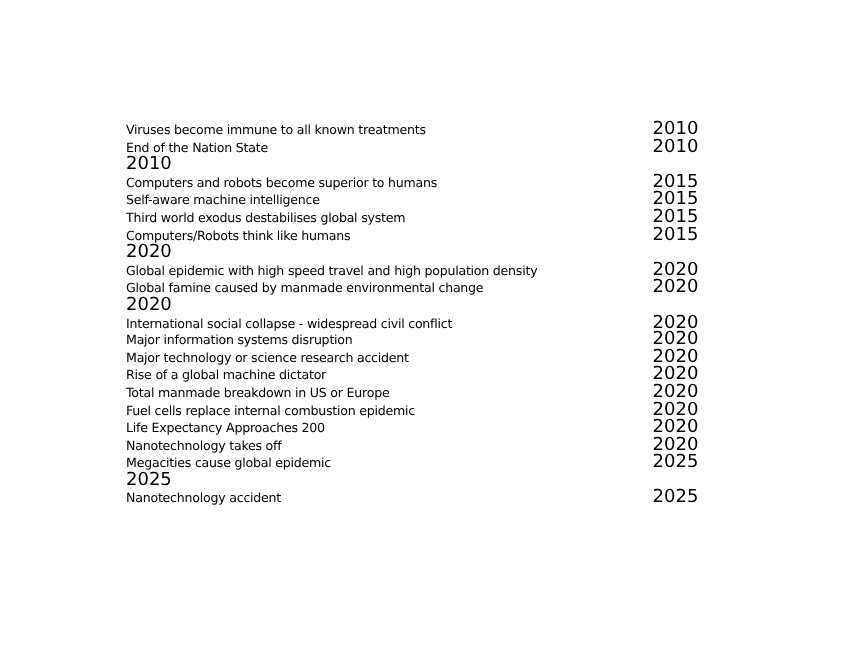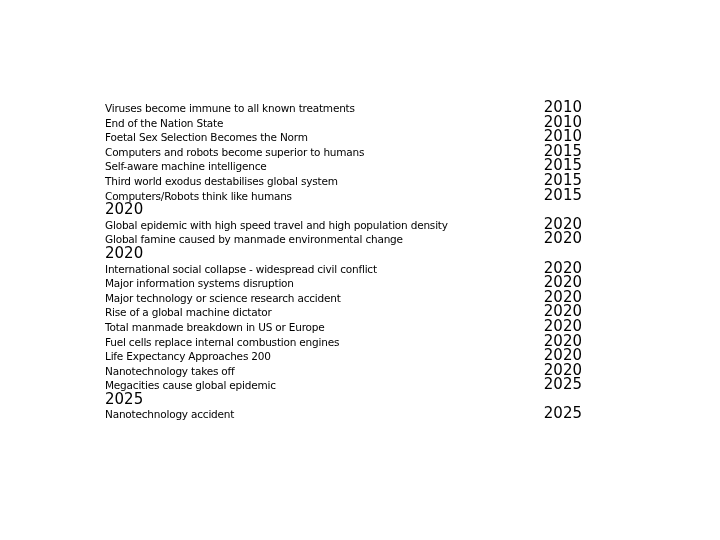--- a/index.html
+++ b/index.html
@@ -60,21 +60,20 @@
       <span class="event-label">Viruses become immune to all known treatments</span>
       <span class="event-year">2010</span>
     </div>
 
     <div class="event-row">
       <span class="event-label">End of the Nation State</span>
       <span class="event-year">2010</span>
     </div>
 
     <div class="event-row">
-      <span class="event-label">Foetal Sex Selection Becomes the Norm</span>
       <span class="event-year">2010</span>
     </div>
 
     <div class="event-row">
       <span class="event-label">Computers and robots become superior to humans</span>
       <span class="event-year">2015</span>
     </div>
 
     <div class="event-row">
       <span class="event-label">Self-aware machine intelligence</span>
@@ -128,21 +127,21 @@
       <span class="event-label">Rise of a global machine dictator</span>
       <span class="event-year">2020</span>
     </div>
 
     <div class="event-row">
       <span class="event-label">Total manmade breakdown in US or Europe</span>
       <span class="event-year">2020</span>
     </div>
 
     <div class="event-row">
-      <span class="event-label">Fuel cells replace internal combustion engines</span>
+      <span class="event-label">Fuel cells replace internal combustion epidemic</span>
       <span class="event-year">2020</span>
     </div>
 
     <div class="event-row">
       <span class="event-label">Life Expectancy Approaches 200</span>
       <span class="event-year">2020</span>
     </div>
 
     <div class="event-row">
       <span class="event-label">Nanotechnology takes off</span>

